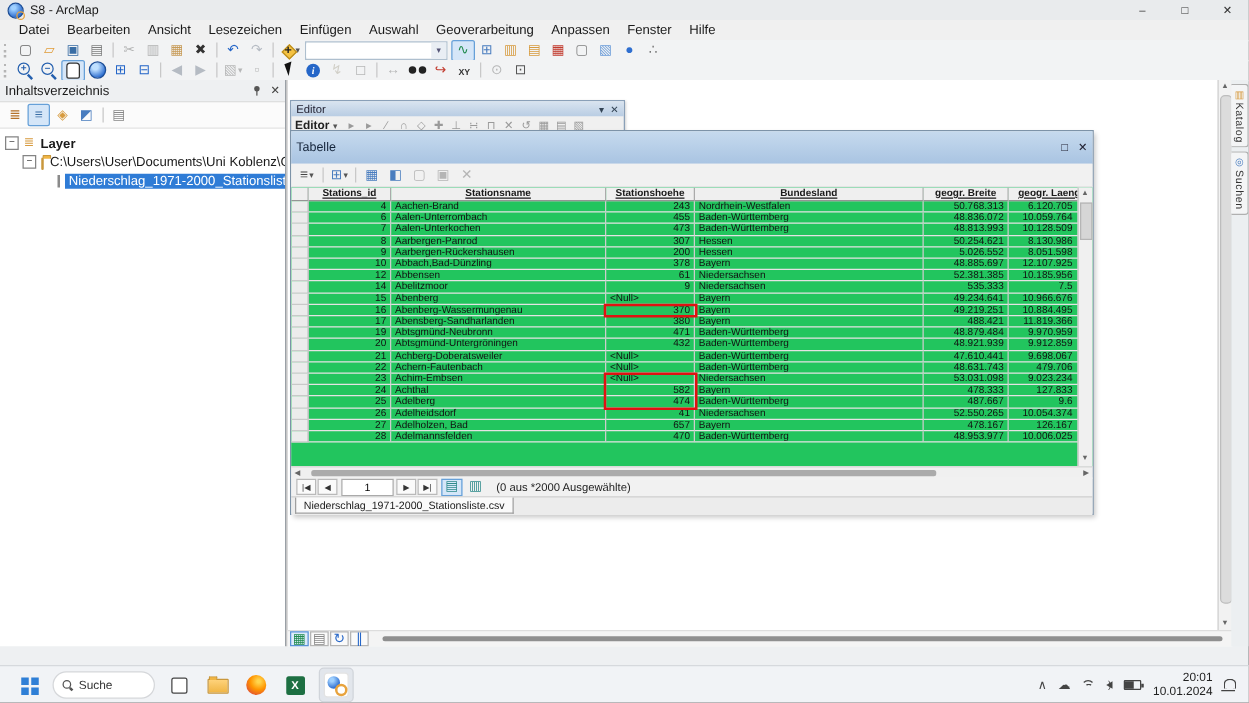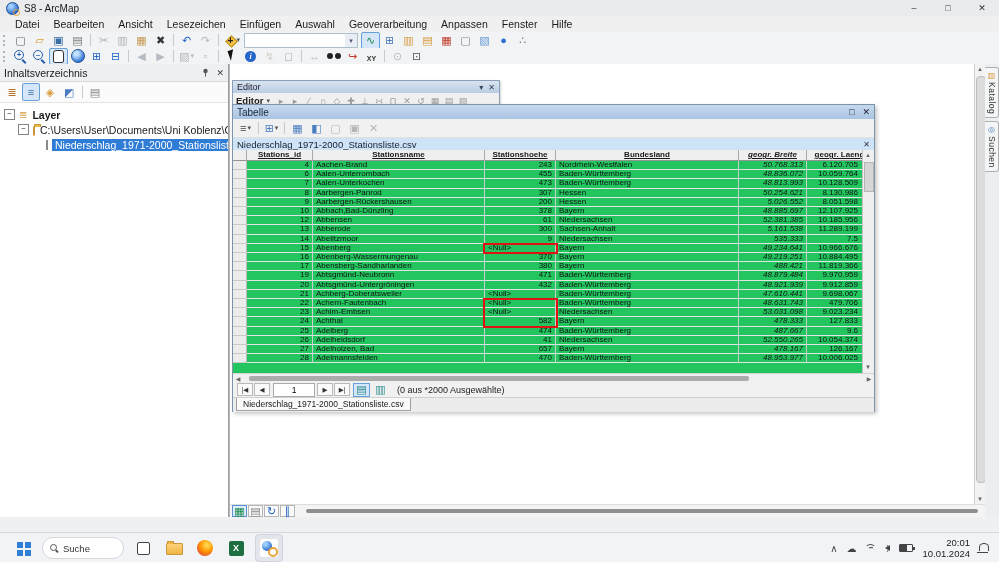--- a/index.html
+++ b/index.html
@@ -72,34 +72,34 @@
   #map-hthumb{height:4px;background:#8f8f8f;border-radius:2px;flex:1;margin:0 8px 0 10px;}
   
   #editor{position:absolute;top:80px;left:232px;width:266px;height:28px;border:1px solid #8aa0b8;background:#f0f0f0;box-shadow:1px 1px 2px rgba(0,0,0,.18);}
   #editor-title{height:12px;background:linear-gradient(#d9e4f0,#b9cde3);display:flex;align-items:center;font-size:9px;padding:0 4px;color:#223;}
   #editor-title .sp{margin-left:auto;display:flex;gap:5px;font-size:8px;color:#345;}
   #editor-body{height:15px;display:flex;align-items:center;padding-left:3px;font-size:9.5px;}
   #editor-menu{font-weight:bold;color:#222;margin-right:4px;display:flex;align-items:center;gap:2px;}
   .eg{font-size:9px;color:#9a9a9a;width:14px;text-align:center;flex:0 0 auto;}
   
   #twin{position:absolute;top:104px;left:232px;width:641px;height:306px;border:1px solid #7d93a8;background:#f1f1f1;box-shadow:2px 2px 4px rgba(0,0,0,.22);}
-  #twin-title{height:14px;background:linear-gradient(#c6daee,#a9c4e2);display:flex;align-items:center;padding:0 4px;font-size:10px;color:#14243a;}
+  #twin-title{height:26px;background:linear-gradient(#c6daee,#a9c4e2);display:flex;align-items:center;padding:0 4px;font-size:10px;color:#14243a;}
   #twin-title .sp{margin-left:auto;display:flex;gap:8px;font-size:9px;color:#223;}
   #twin-toolbar{height:18px;display:flex;align-items:center;padding-left:3px;background:#f1f1f1;border-bottom:1px solid #e0e0e0;}
   #twin-source{height:12px;background:#cfe3f6;border-bottom:1px solid #9ab8d8;display:flex;align-items:center;font-size:9.5px;padding:0 4px;color:#102030;}
   #twin-source .x{margin-left:auto;font-size:8px;color:#334;}
   #tgrid{position:absolute;left:0;top:45px;right:0;height:223px;background:#22c55e;overflow:hidden;}
   #thead{display:flex;height:11px;}
   .hc{background:#efefef;border-right:1px solid #aaa;border-bottom:1px solid #949494;font-size:8px;font-weight:bold;text-decoration:underline;text-align:center;line-height:10px;overflow:hidden;white-space:nowrap;flex:0 0 auto;box-sizing:border-box;}
   #trows{position:relative;}
   .r{display:flex;height:9.217px;box-sizing:border-box;}
   .c{border-right:1px solid #cdcdcd;border-bottom:1px solid #e3e3e3;font-size:8px;line-height:8.2px;white-space:nowrap;overflow:hidden;box-sizing:border-box;flex:0 0 auto;color:#111;}
   .c.selbox{background:#ececec;border-right:1px solid #b9b9b9;border-bottom:1px solid #c9c9c9;}
   .ra{text-align:right;padding-right:3px;} .la{text-align:left;padding-left:3px;}
-  .w-sel{width:14px;} .w0{width:66px;} .w1{width:172px;} .w2{width:71px;} .w3{width:183px;} .w4{width:68px;font-style:italic;} .w5{width:66px;}
+  .w-sel{width:14px;} .w0{width:66px;} .w1{width:172px;} .w2{width:71px;} .w3{width:183px;} .w4{width:68px;} .w5{width:66px;}
   .pr14{padding-right:14px;}
   .nullbox{position:absolute;border:2px solid #e01212;left:250px;width:75px;box-sizing:border-box;pointer-events:none;}
   #tvscroll{position:absolute;top:45px;right:0;width:11px;height:223px;background:#f0f0f0;border-left:1px solid #c4c4c4;}
   #tvscroll .thumb{position:absolute;top:12px;left:1px;width:8px;height:28px;background:#d6d6d6;border:1px solid #b5b5b5;}
   #thscroll{position:absolute;left:0;right:0;top:268px;height:9px;background:#f0f0f0;border-top:1px solid #d5d5d5;display:flex;align-items:center;}
   #thscroll .a{width:10px;font-size:6px;text-align:center;color:#666;}
   #thscroll .thumb{height:5px;background:#ababab;border-radius:2px;width:500px;margin-left:6px;}
   #tnav{position:absolute;left:0;right:0;top:277px;height:15px;display:flex;align-items:center;padding-left:4px;background:#f1f1f1;font-size:9px;}
   .navbtn{width:14px;height:11px;border:1px solid #b9b9b9;background:#fafafa;font-size:6.5px;display:flex;align-items:center;justify-content:center;margin-right:1px;color:#333;}
   #tnav input{width:36px;height:10px;border:1px solid #aaa;font-size:8.5px;text-align:center;margin:0 2px;}
@@ -528,29 +528,20 @@
             <span class="c selbox w-sel"></span>
             <span class="c w0 ra">12</span>
             <span class="c w1 la">Abbensen</span>
             <span class="c w2 ra">61</span>
             <span class="c w3 la">Niedersachsen</span>
             <span class="c w4 ra">52.381.385</span>
             <span class="c w5 ra pr14">10.185.956</span>
           </div>
           <div class="r">
             <span class="c selbox w-sel"></span>
-            <span class="c w0 ra">13</span>
-            <span class="c w1 la">Abberode</span>
-            <span class="c w2 ra">300</span>
-            <span class="c w3 la">Sachsen-Anhalt</span>
-            <span class="c w4 ra">5.161.538</span>
-            <span class="c w5 ra pr14">11.289.199</span>
-          </div>
-          <div class="r">
-            <span class="c selbox w-sel"></span>
             <span class="c w0 ra">14</span>
             <span class="c w1 la">Abelitzmoor</span>
             <span class="c w2 ra">9</span>
             <span class="c w3 la">Niedersachsen</span>
             <span class="c w4 ra">535.333</span>
             <span class="c w5 ra pr14">7.5</span>
           </div>
           <div class="r">
             <span class="c selbox w-sel"></span>
             <span class="c w0 ra">15</span>

